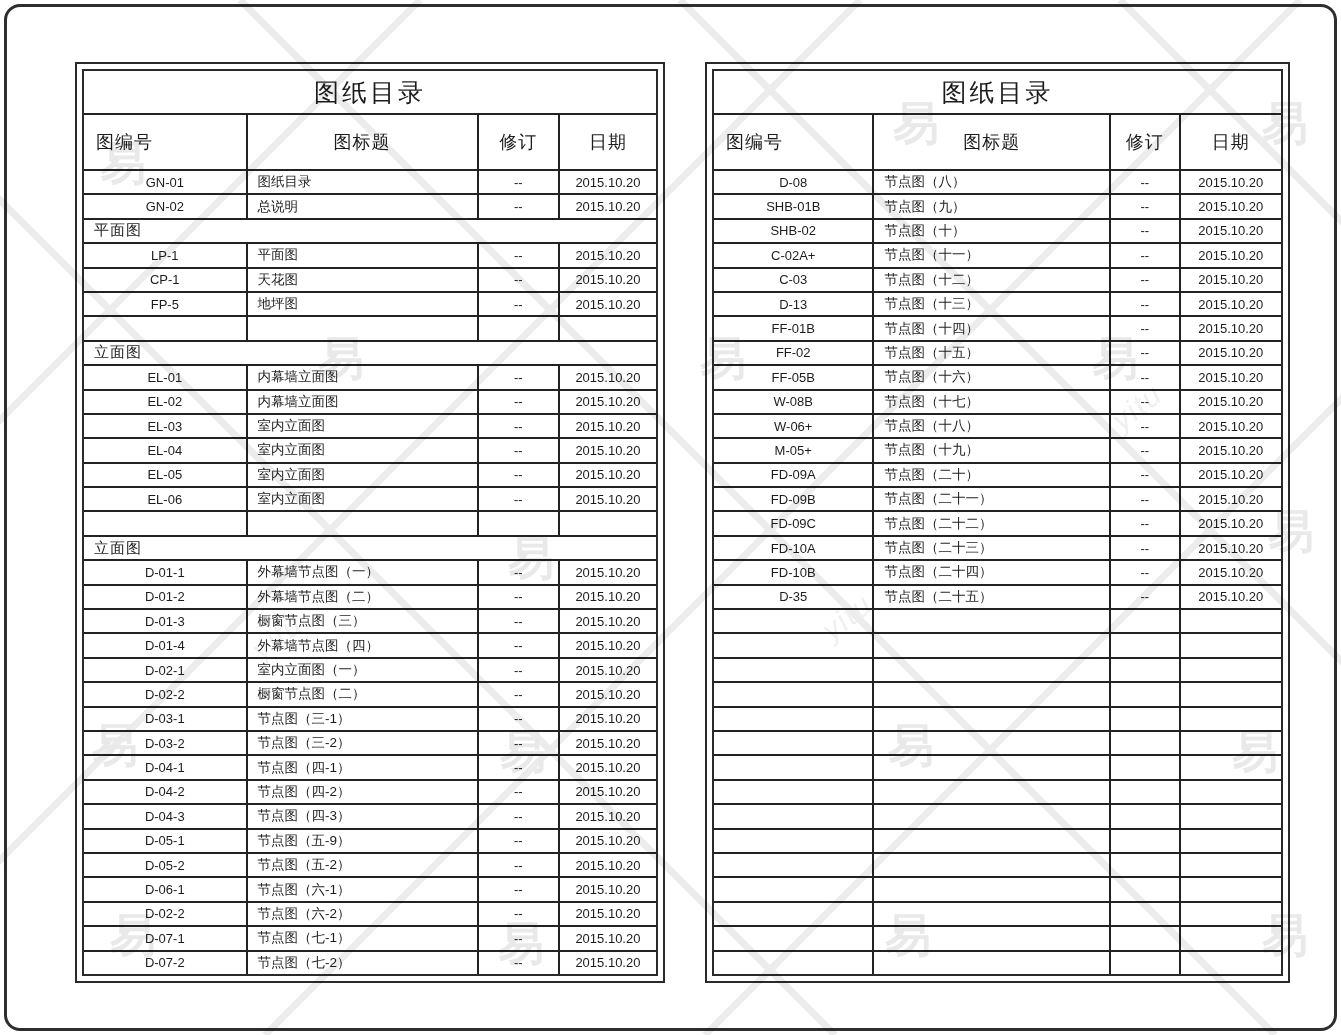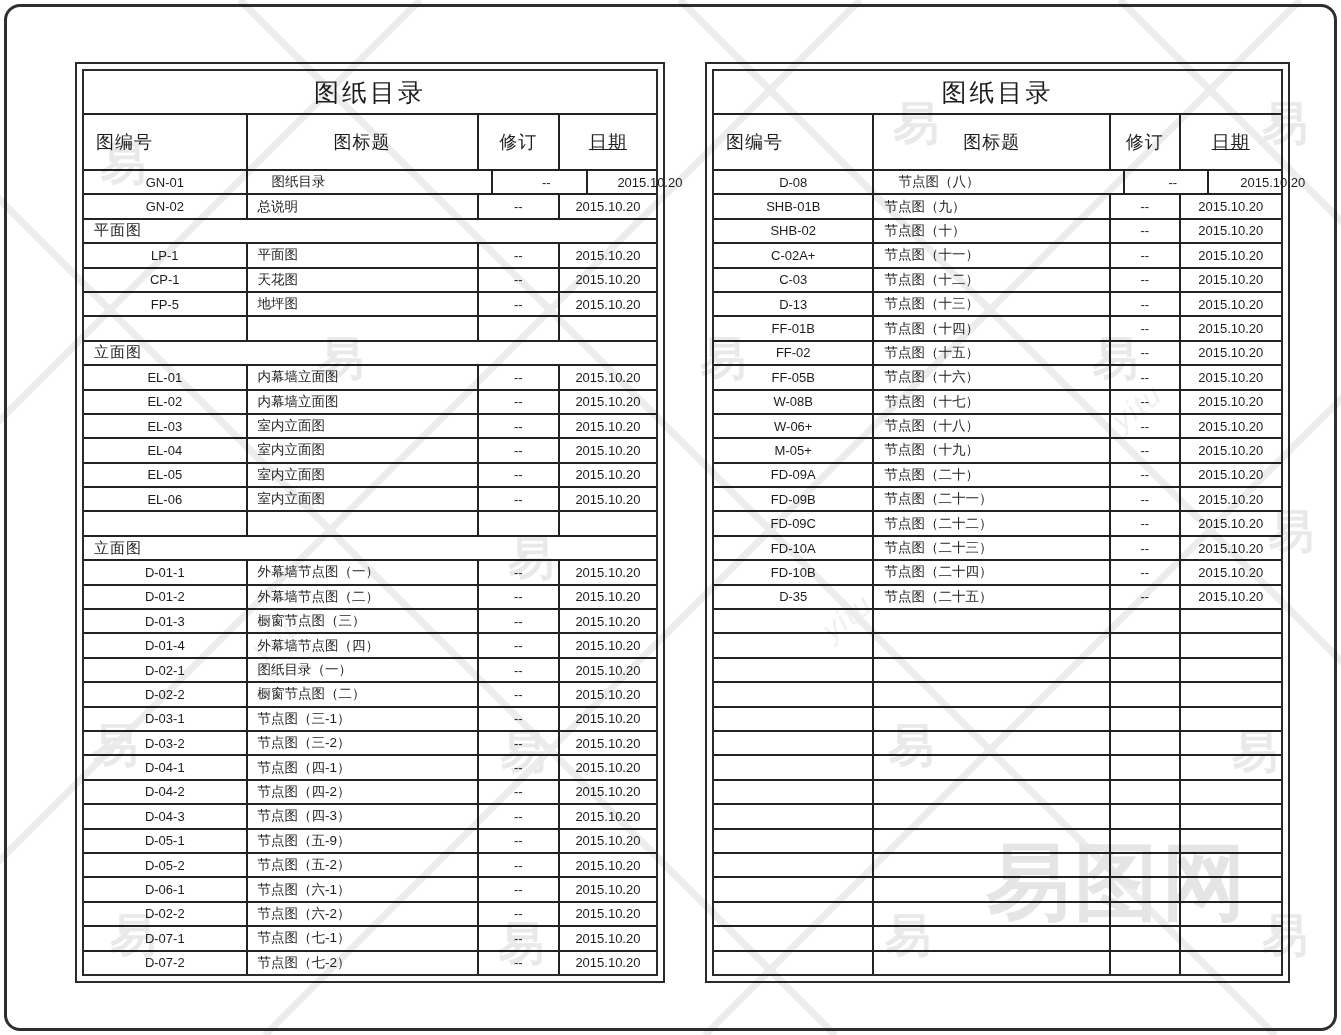--- a/index.html
+++ b/index.html
@@ -49,27 +49,27 @@
   }
   .thead{
     height:54px;flex:0 0 54px;border-bottom:2px solid #222;
     display:grid;grid-template-columns:var(--cols);
   }
   .hcell{
     border-right:2px solid #222;display:flex;align-items:center;
     justify-content:center;font-size:18px;letter-spacing:1px;
   }
   .hcell:first-child{justify-content:flex-start;padding-left:12px;}
-  .hcell:last-child{border-right:0;text-decoration:underline;}
+  .hcell:last-child{border-right:0;}
   .tbody{flex:1 1 auto;display:flex;flex-direction:column;}
   .trow{
     flex:1 1 0;display:grid;grid-template-columns:var(--cols);
     border-top:2px solid #222;min-height:0;
   }
-  .tbody .trow:first-child{border-top:0;gap:14px;}
+  .tbody .trow:first-child{border-top:0;}
   .cell{
     border-right:2px solid #222;display:flex;align-items:center;
     overflow:hidden;white-space:nowrap;font-size:13px;min-width:0;
   }
   .cell:last-child{border-right:0;}
   .c-no,.c-rev,.c-date{justify-content:center;}
   .c-title{padding-left:10px;font-size:13.5px;}
   .trow.section .sec{
     grid-column:1/-1;border-right:0;padding-left:10px;font-size:15px;
     display:flex;align-items:center;letter-spacing:1px;
@@ -107,21 +107,20 @@
       <span class="wm-glyph" style="left: 1262px; top: 100px;">易</span>
       <span class="wm-glyph" style="left: 1268px; top: 508px;">易</span>
       <span class="wm-glyph" style="left: 888px; top: 722px;">易</span>
       <span class="wm-glyph" style="left: 1232px; top: 728px;">易</span>
       <span class="wm-glyph" style="left: 885px; top: 912px;">易</span>
       <span class="wm-glyph" style="left: 1262px; top: 912px;">易</span>
     </div>
   <div class="wm-script" style="left:250px;top:620px;">yitu</div>
   <div class="wm-script" style="left:820px;top:600px;">yitu</div>
   <div class="wm-script" style="left:1110px;top:390px;">yitu</div>
-  <div class="wm-logo">易图网</div>
 </div>
 
 <div class="sheet" id="left-sheet">
   <div class="inner">
     <div class="ttl">图纸目录</div>
     <div class="thead">
       <div class="hcell">图编号</div>
       <div class="hcell">图标题</div>
       <div class="hcell">修订</div>
       <div class="hcell">日期</div>
@@ -233,21 +232,21 @@
           <div class="cell c-date">2015.10.20</div>
         </div>
         <div class="trow data">
           <div class="cell c-no">D-01-4</div>
           <div class="cell c-title">外幕墙节点图（四）</div>
           <div class="cell c-rev">--</div>
           <div class="cell c-date">2015.10.20</div>
         </div>
         <div class="trow data">
           <div class="cell c-no">D-02-1</div>
-          <div class="cell c-title">图纸目录（一）</div>
+          <div class="cell c-title">室内立面图（一）</div>
           <div class="cell c-rev">--</div>
           <div class="cell c-date">2015.10.20</div>
         </div>
         <div class="trow data">
           <div class="cell c-no">D-02-2</div>
           <div class="cell c-title">橱窗节点图（二）</div>
           <div class="cell c-rev">--</div>
           <div class="cell c-date">2015.10.20</div>
         </div>
         <div class="trow data">

